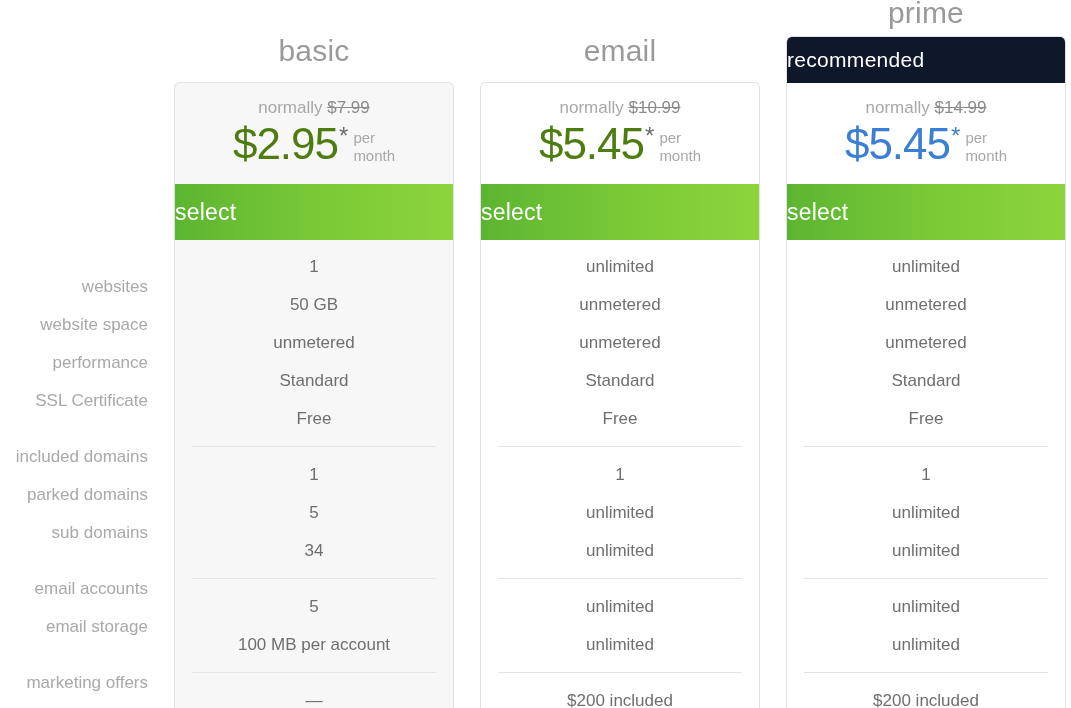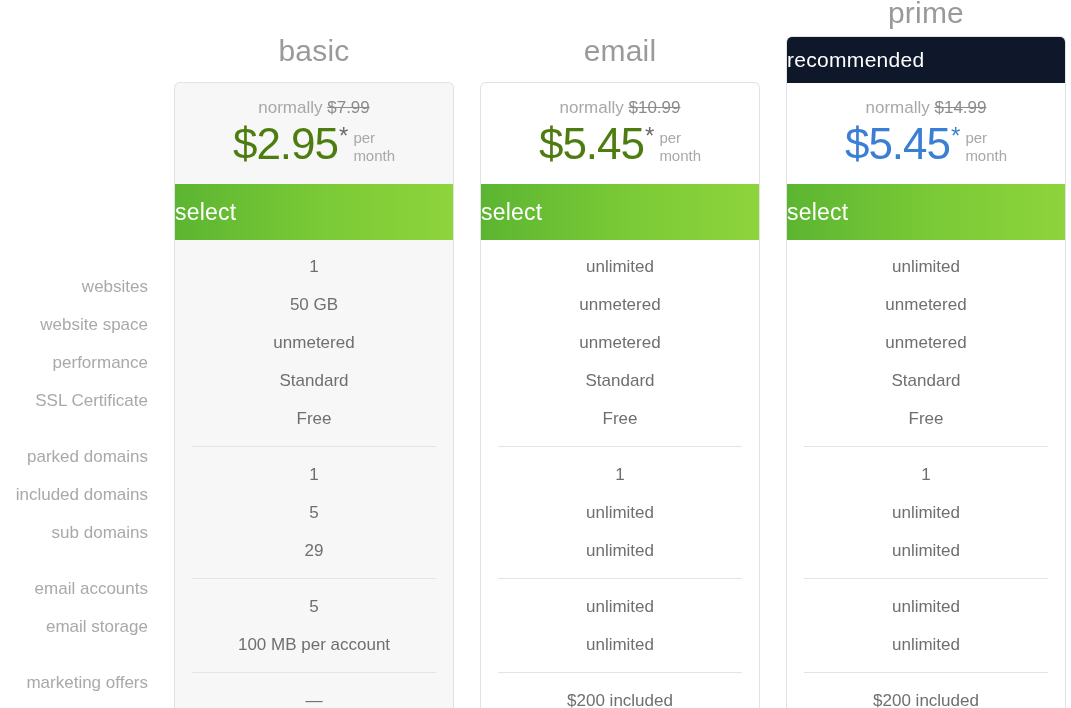--- a/index.html
+++ b/index.html
@@ -191,22 +191,22 @@
 <div class="pricing-table">
   <div class="columns">
 
     <div class="label-col">
       <div class="label-spacer"></div>
       <div class="label-cell">websites</div>
       <div class="label-cell">website space</div>
       <div class="label-cell">performance</div>
       <div class="label-cell">SSL Certificate</div>
       <div class="label-gap"></div>
+      <div class="label-cell">included domains</div>
       <div class="label-cell">parked domains</div>
-      <div class="label-cell">included domains</div>
       <div class="label-cell">sub domains</div>
       <div class="label-gap"></div>
       <div class="label-cell">email accounts</div>
       <div class="label-cell">email storage</div>
       <div class="label-gap"></div>
       <div class="label-cell">marketing offers</div>
     </div>
 
     <div class="plan-col basic">
       <div class="plan-title">basic</div>
@@ -228,21 +228,21 @@
         <div class="select-btn">select</div>
         <div class="features">
           <div class="feature-cell">1</div>
           <div class="feature-cell">50 GB</div>
           <div class="feature-cell">unmetered</div>
           <div class="feature-cell">Standard</div>
           <div class="feature-cell">Free</div>
           <div class="group-sep"></div>
           <div class="feature-cell">1</div>
           <div class="feature-cell">5</div>
-          <div class="feature-cell">29</div>
+          <div class="feature-cell">34</div>
           <div class="group-sep"></div>
           <div class="feature-cell">5</div>
           <div class="feature-cell">100 MB per account</div>
           <div class="group-sep"></div>
           <div class="feature-cell">—</div>
         </div>
       </div>
     </div>
 
     <div class="plan-col plus">

